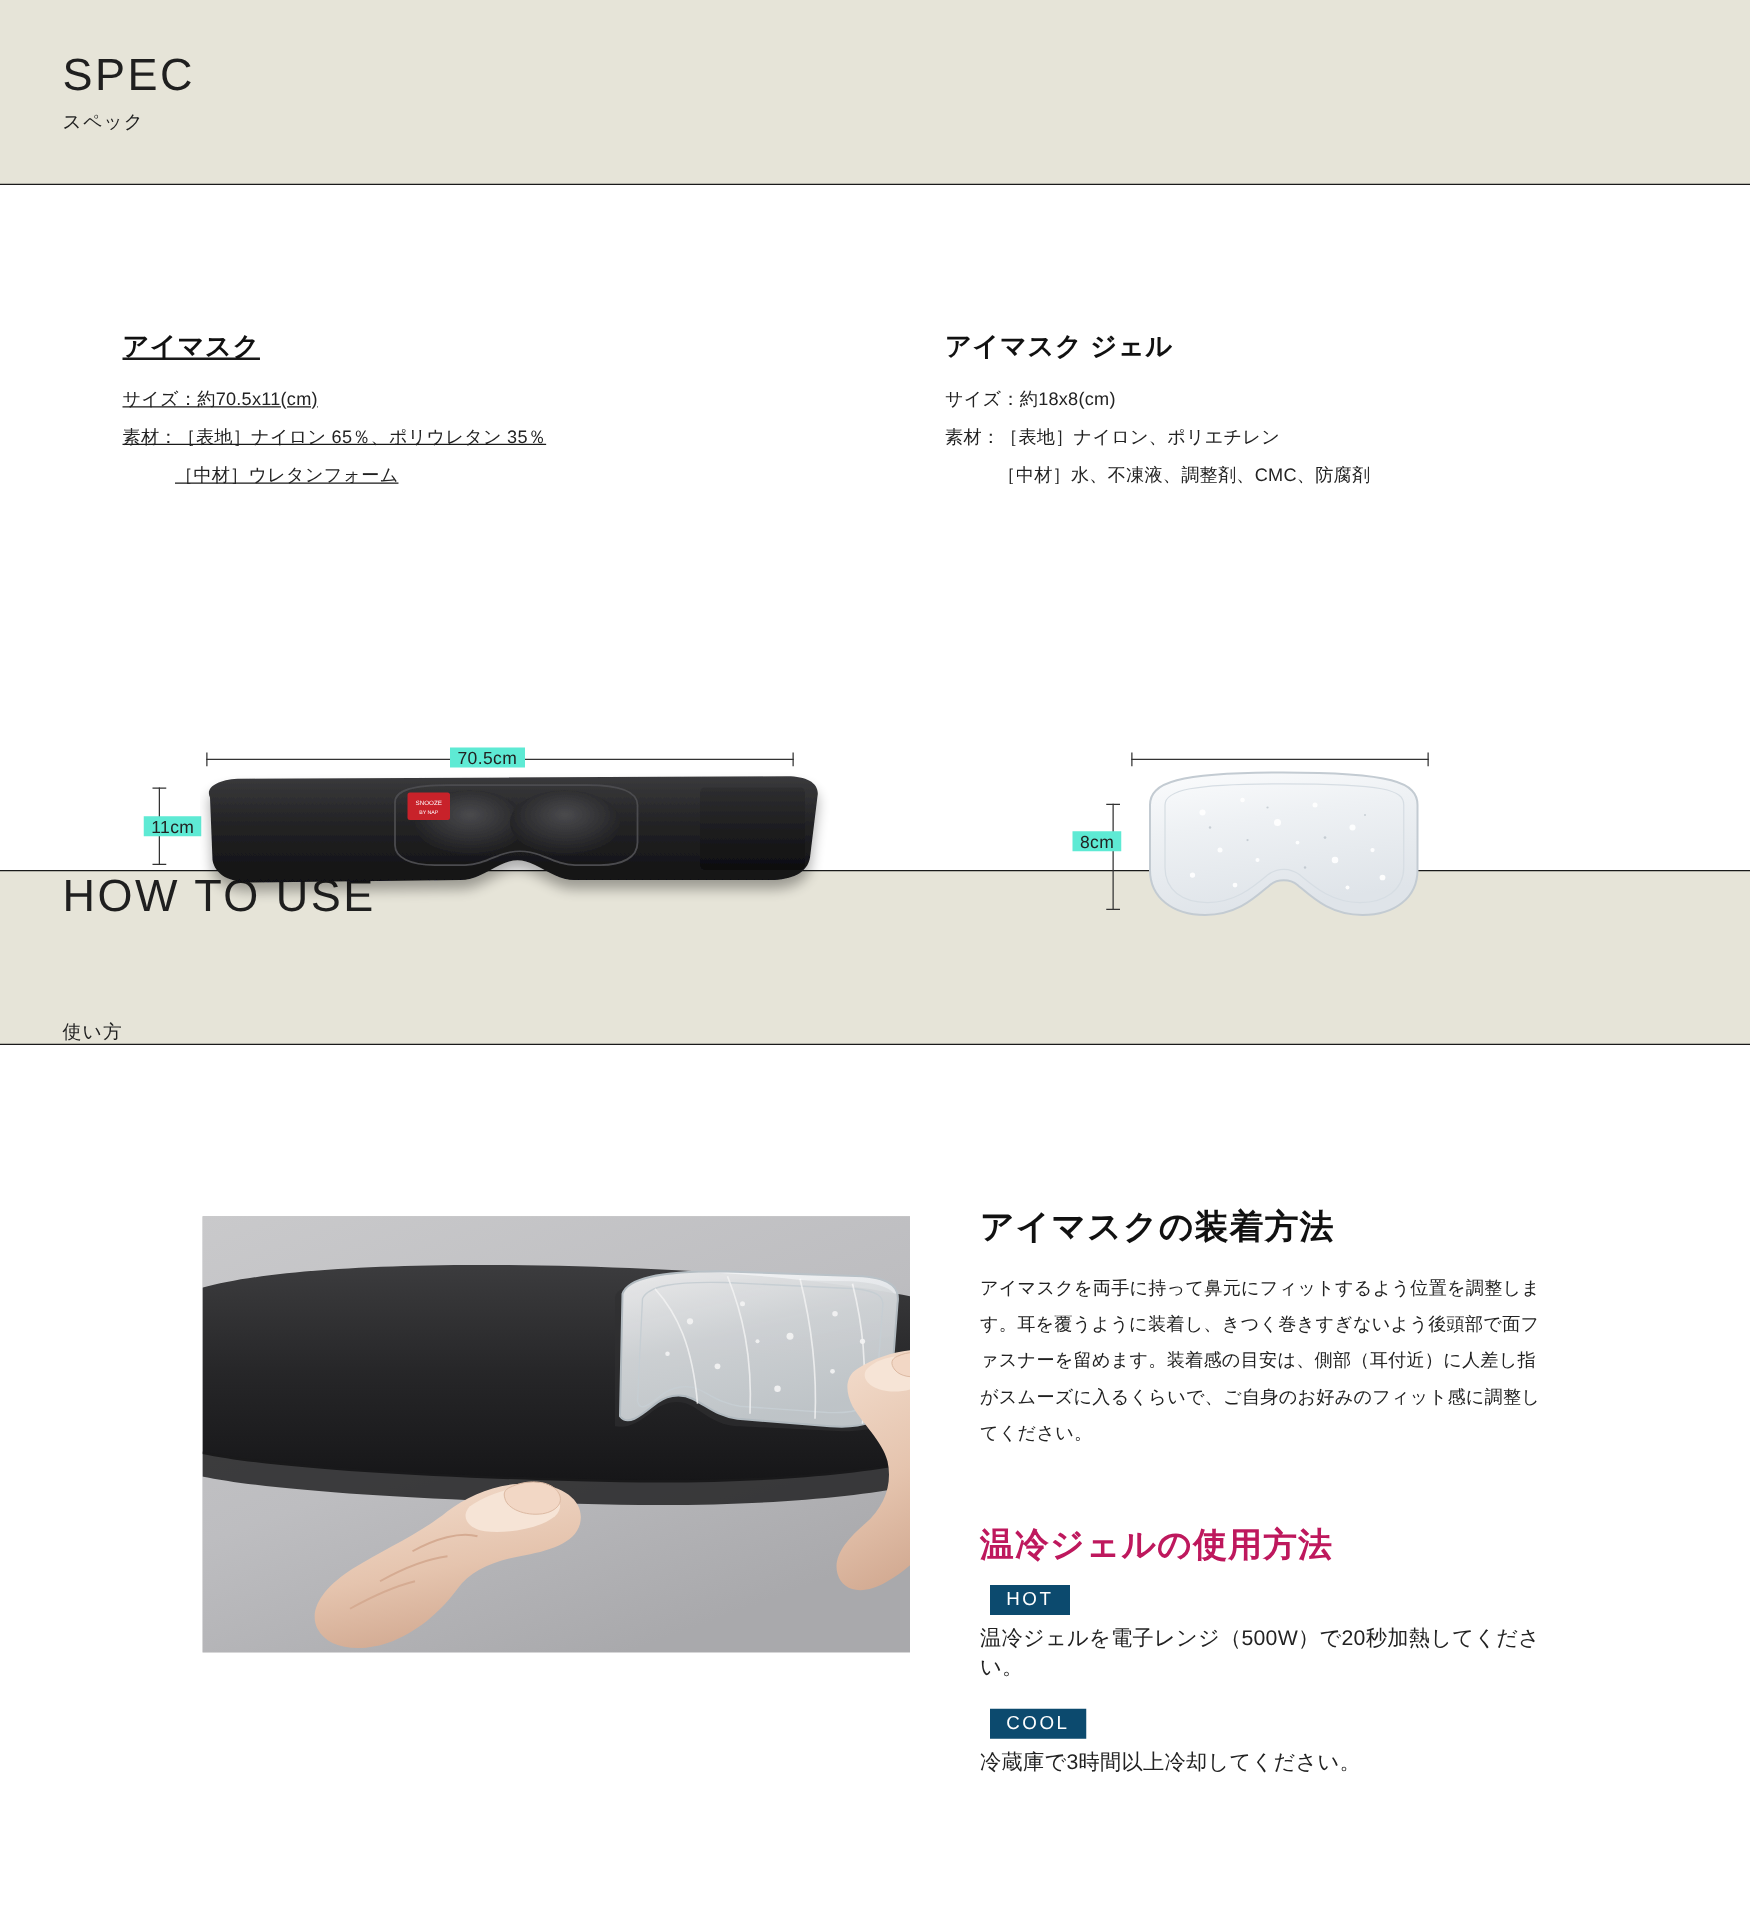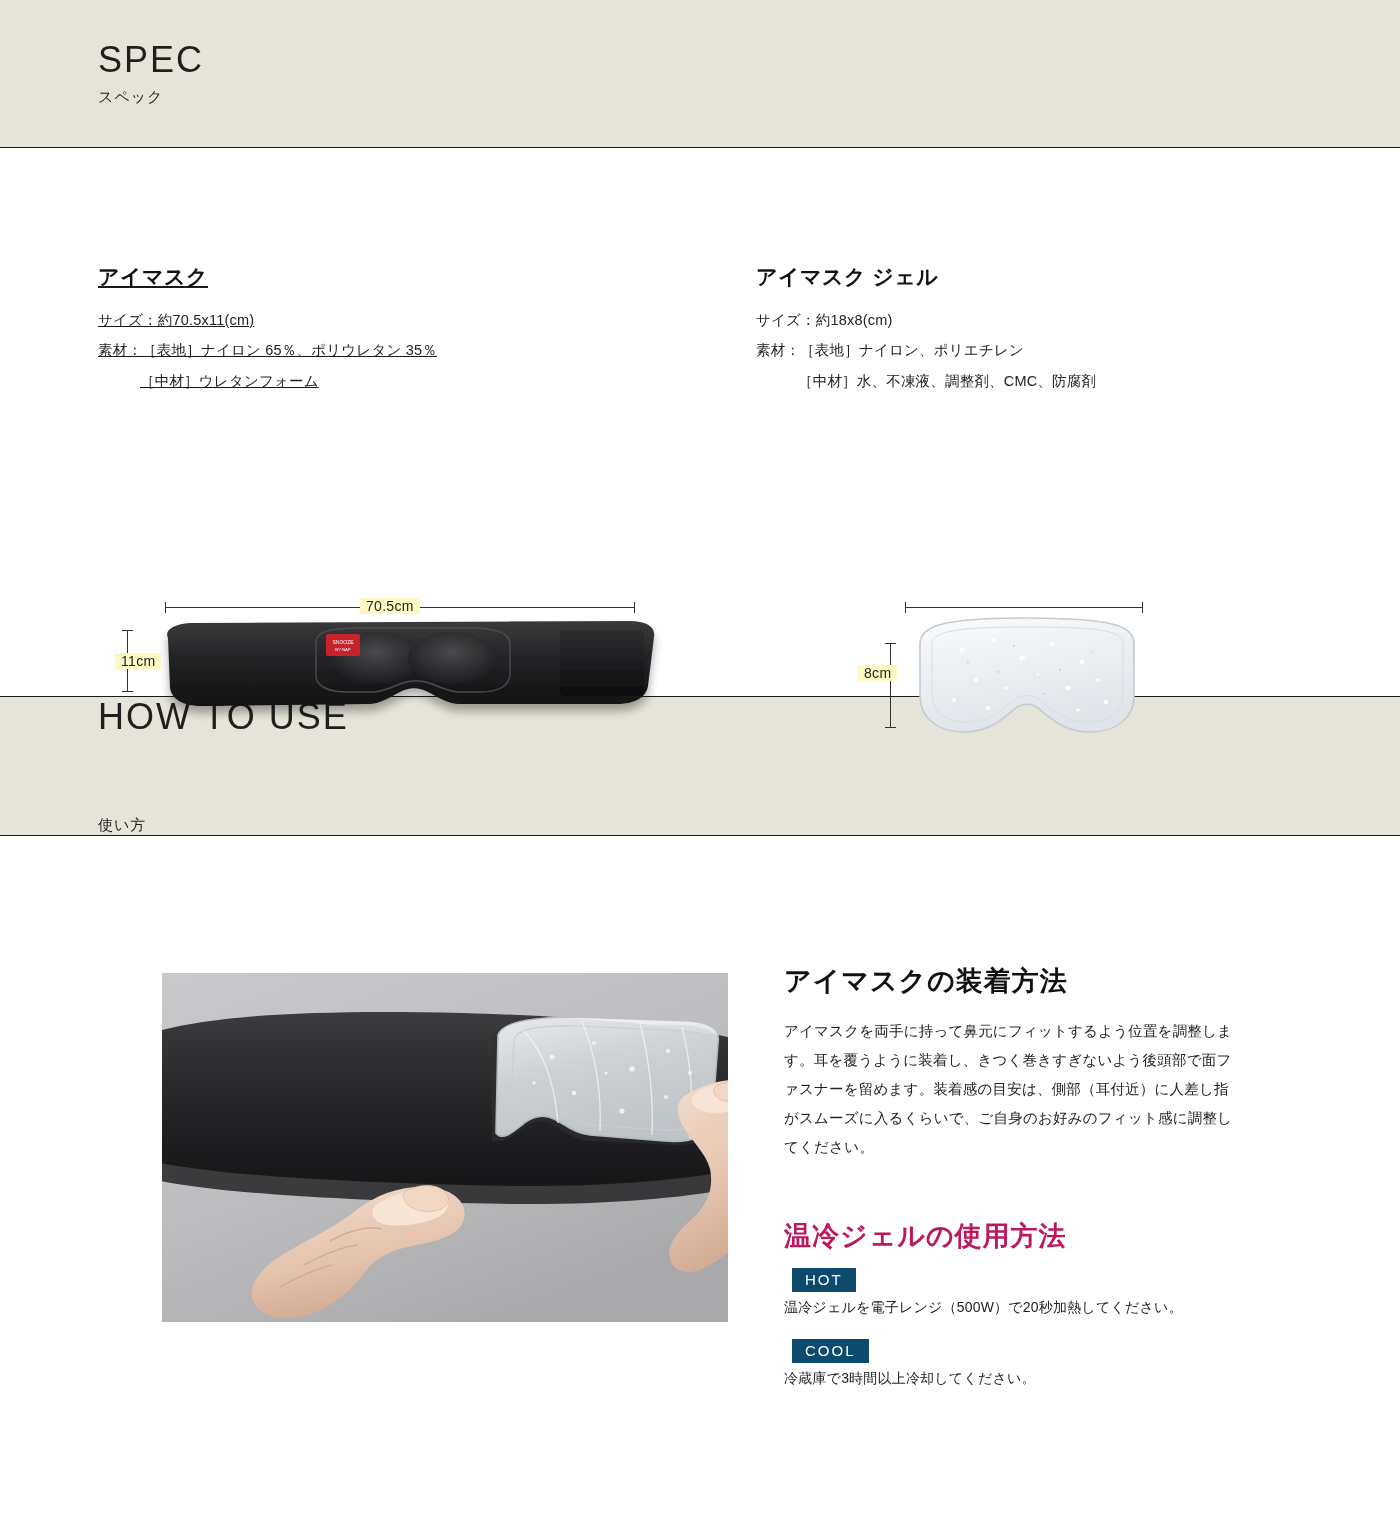--- a/index.html
+++ b/index.html
@@ -15,21 +15,21 @@
     position: relative;
     overflow: hidden;
   }
 
   
   .banner {
     background: #e6e4d8;
     border-top: 1px solid #1a1a1a;
     border-bottom: 1px solid #1a1a1a;
     box-sizing: border-box;
-    padding-left: 98px;
+    padding-left: 50px;
     display: flex;
     flex-direction: column;
     justify-content: center;
   }
   .banner-en {
     font-size: 36px;
     letter-spacing: 2px;
     font-weight: 400;
     color: #1f1f1f;
     line-height: 1.1;
@@ -103,21 +103,21 @@
     width: 11px;
     background: #333;
   }
   .dim-line-v::before { top: 0; }
   .dim-line-v::after { bottom: 0; }
 
   .dim-label {
     position: absolute;
     font-size: 14px;
     color: #222;
-    background: #fef9c3;
+    background: #5eead4;
     padding: 0 6px;
     letter-spacing: 0.3px;
   }
 
   
   .howto-body {
     position: relative;
     height: 690px;
   }
   .howto-photo {
@@ -159,21 +159,21 @@
   .tag {
     display: inline-block;
     background: #0c4a6e;
     color: #fff;
     font-size: 15px;
     letter-spacing: 2px;
     padding: 3px 13px 4px 13px;
     margin-left: 8px;
   }
   .tag-note {
-    font-size: 14px;
+    font-size: 17px;
     color: #222;
     margin: 7px 0 22px 0;
     letter-spacing: 0.2px;
   }
 </style>
 </head>
 <body>
 
 <div class="banner" id="spec-banner">
   <div class="banner-en">SPEC</div>

